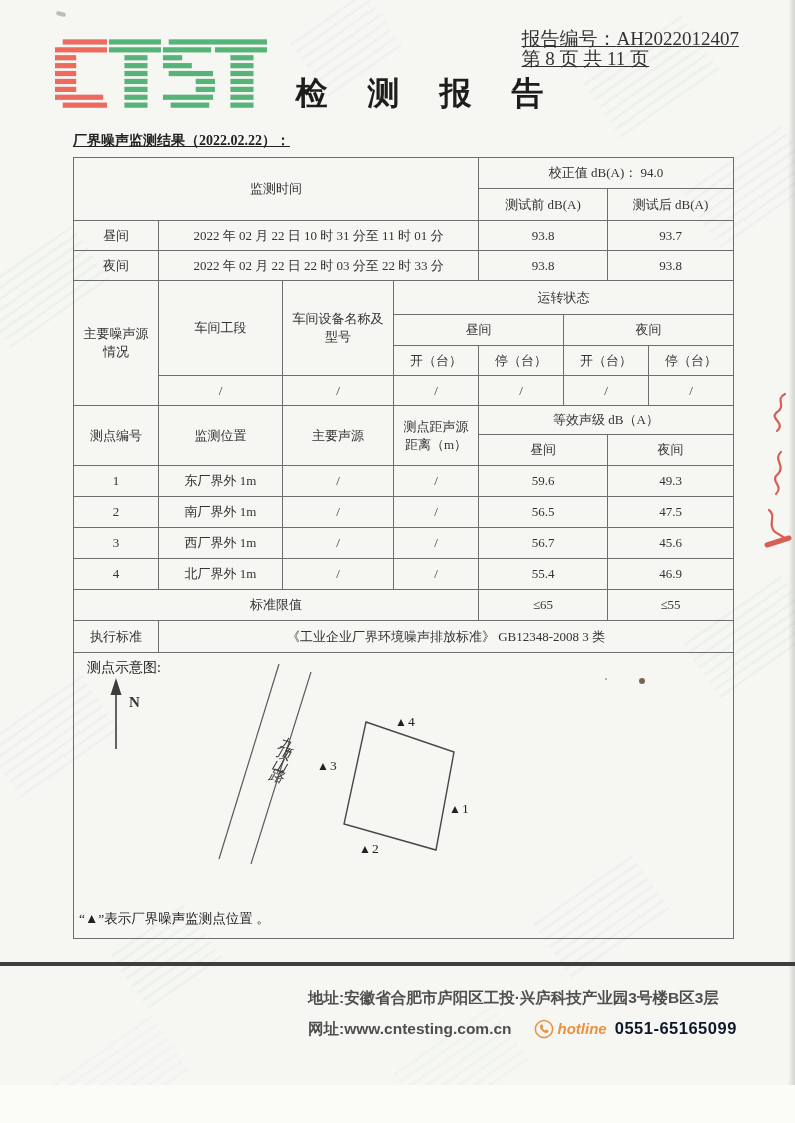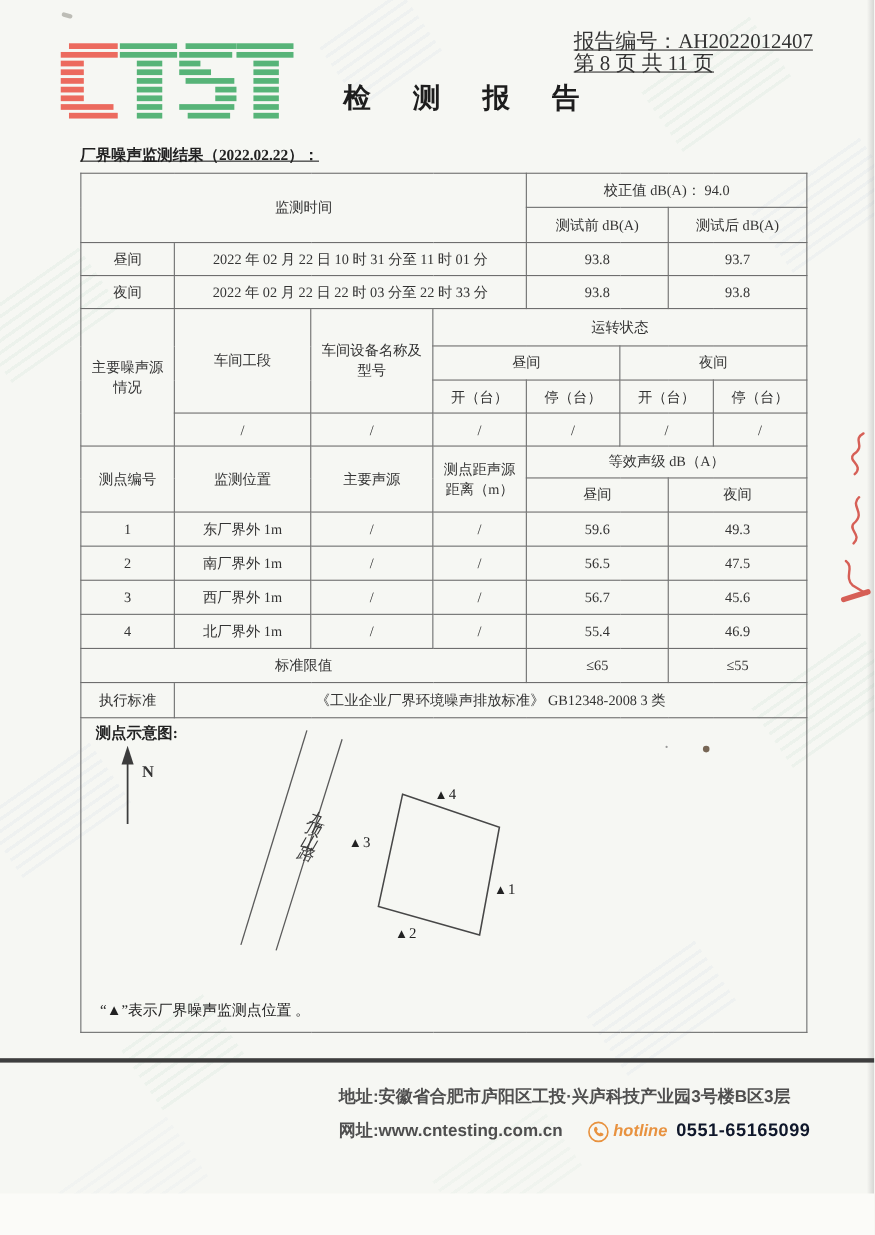--- a/index.html
+++ b/index.html
@@ -18,42 +18,42 @@
       background:linear-gradient(to right, rgba(0,0,0,0), rgba(90,90,90,.22)); }
   .bottom-white{position:absolute; left:0; bottom:0; width:100%; height:38px; background:#fbfbf8;}
   .speck-top{position:absolute; left:56px; top:12px; width:10px; height:4px; border-radius:3px;
       background:#bdbdb6; transform:rotate(15deg);}
 
   
   .logo{position:absolute; left:55px; top:38px;}
   .header-right{position:absolute; top:29px; right:56px; 
       font-size:19px; line-height:20px; color:#333;text-decoration:underline;}
   .doc-title{position:absolute; top:72px; left:60px; right:0; text-align:center;
-      font-size:25px; font-weight:bold; letter-spacing:16px; color:#1d1d1d;}
+      font-size:32px; font-weight:bold; letter-spacing:16px; color:#1d1d1d;}
   .section-title{position:absolute; left:73px; top:132px; font-size:14px; font-weight:bold; color:#222;text-decoration:underline;}
 
   
   table.report{position:absolute; left:73px; top:157px; width:660px;
       border-collapse:collapse; table-layout:fixed;}
   table.report td{border:1px solid #6e6e6e; text-align:center; vertical-align:middle;
       font-size:13px; line-height:1.35; padding:1px 5px; color:#333; word-break:break-all;}
   tr.h31{height:31px;} tr.h32{height:32px;} tr.h30{height:30px;}
   tr.h34{height:34px;} tr.h29{height:29px;}
   td.diagram-cell{padding:0; height:283px;}
 
   
   .diag{position:relative; width:100%; height:283px; font-size:13px;}
   .diag svg{position:absolute; left:0; top:0;}
-  .diag-title{position:absolute; left:8px; top:5px; font-size:14px; font-weight:bold; color:#222;}
+  .diag-title{position:absolute; left:8px; top:5px; font-size:14px; font-weight:normal; color:#222;}
   .north-n{position:absolute; left:50px; top:38px; font-size:15px; font-weight:bold;}
   .road-label{position:absolute; left:196px; top:70px; writing-mode:vertical-rl; text-orientation:upright;
       letter-spacing:11px; font-size:15px; font-style:italic; color:#3a3a3a; transform:rotate(16deg);}
   .marker{position:absolute; font-size:13.5px; color:#222; white-space:nowrap;}
   .marker .tri{font-size:12px; margin-right:1px;}
-  .diag-note{position:absolute; left:12px; bottom:9px; font-size:13.5px; color:#222;}
+  .diag-note{position:absolute; left:0; bottom:9px; font-size:13.5px; color:#222;}
   .speck{position:absolute; left:560px; top:24px; width:6px; height:6px; border-radius:50%;
       background:#776655; box-shadow:-36px -2px 0 -2px #999;}
 
   
   .scribble{position:absolute; left:761px; top:390px; opacity:.8;}
 
   
   .footer-rule{position:absolute; left:0; top:962px; width:100%; height:4px; background:#3e3e3e;}
   .footer{position:absolute; left:0; top:966px; width:100%; height:119px;
       font-family:"Liberation Sans","DejaVu Sans",sans-serif;}

